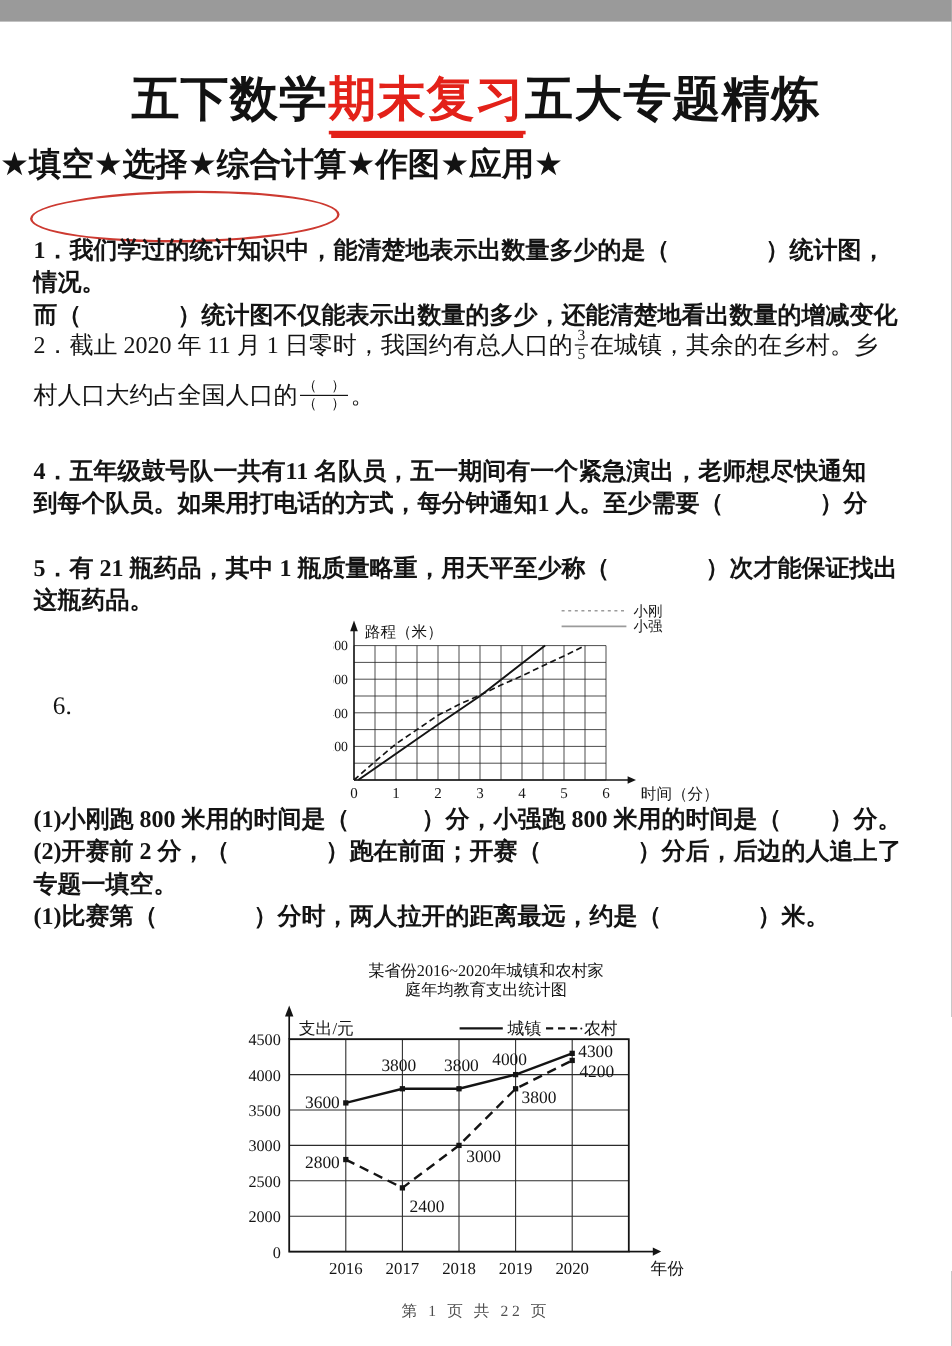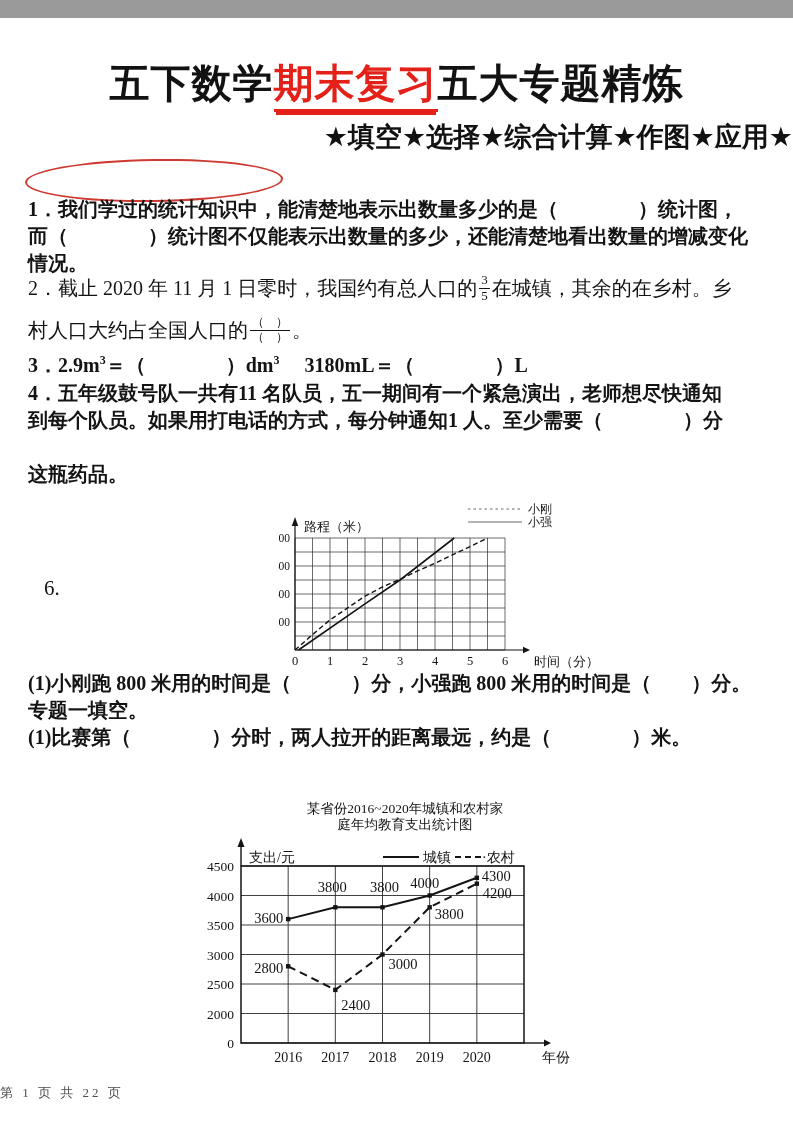--- a/index.html
+++ b/index.html
@@ -13,21 +13,21 @@
     font-family:"Liberation Sans","DejaVu Sans",sans-serif;
     font-weight:900; font-size:40px; line-height:50px; letter-spacing:1px;
     color:#121212; white-space:nowrap;
   }
   .red-ul {
     display:inline-block; padding-bottom:1px;
     border-bottom:3px solid #e32119;
     box-shadow:0 5px 0 -2px #e32119;
   }
   .subtitle {
-    position:absolute; top:101px; left:0; width:100%; text-align:right;
+    position:absolute; top:101px; left:0; width:100%; text-align:left;
     font-family:"Liberation Sans","DejaVu Sans",sans-serif;
     font-weight:700; font-size:27px; color:#121212; white-space:nowrap;
   }
   .section-label {
     position:absolute; top:149px; left:46px;
     font-family:"Liberation Sans","DejaVu Sans",sans-serif;
     font-weight:700; font-size:21px; color:#1a1a1a; white-space:nowrap;
   }
   .section-ellipse {
     position:absolute; left:25px; top:141px; width:254px; height:39px;
@@ -43,56 +43,54 @@
   }
   .frac .fn { display:block; border-bottom:1px solid #141414; padding:0 2px; }
   .frac .fd { display:block; padding:0 2px; }
   .frac-sm { font-size:13px; }
   .frac-bk { font-size:12px; }
   sup.e { font-size:12px; line-height:0; }
   .q6-num { position:absolute; left:44px; top:558px; font-size:21px; }
   svg.chart { position:absolute; }
   svg text { font-family:"Liberation Serif","DejaVu Serif",serif; fill:#141414; }
   .footer {
-    position:absolute; top:1066px; left:0; width:100%; text-align:left;
+    position:absolute; top:1066px; left:0; width:100%; text-align:center;
     font-size:13px; color:#4d4d4d; letter-spacing:3px;
   }
 </style>
 </head>
 <body>
 
 <div class="page">
 
   <div class="hdr-title"><span>五下数学</span><span class="red-ul" style="color: rgb(227, 33, 25); border-bottom-color: rgb(227, 33, 25); box-shadow: rgb(227, 33, 25) 0px 5px 0px -2px;">期末复习</span><span>五大专题精炼</span></div>
 
   <div class="subtitle">★填空★选择★综合计算★作图★应用★</div>
 
   <div class="section-ellipse" style="border-color: rgb(205, 58, 49);"></div>
 
   <div class="q" style="top:178px">
     <div class="line">1．我们学过的统计知识中，能清楚地表示出数量多少的是（　　　　）统计图，</div>
+    <div class="line">情况。</div>
     <div class="line">而（　　　　）统计图不仅能表示出数量的多少，还能清楚地看出数量的增减变化</div>
-    <div class="line">情况。</div>
   </div>
 
   <div class="q" style="top:249px">
     <div class="q2line"><span>2．截止 2020 年 11 月 1 日零时，我国约有总人口的</span><span class="frac frac-sm"><span class="fn">3</span><span class="fd">5</span></span><span>在城镇，其余的在乡村。乡</span></div>
     <div class="q2line"><span>村人口大约占全国人口的</span><span class="frac frac-bk"><span class="fn">（　）</span><span class="fd">（　）</span></span><span>。</span></div>
   </div>
 
-  <div class="q" style="top:334px">
-    <div class="line"><span>3．2.9m</span><sup class="e">3</sup><span>＝（　　　　）dm</span><sup class="e">3</sup><span>　 3180mL＝（　　　　）L</span></div>
-  </div>
 
   <div class="q" style="top:362px">
     <div class="line">4．五年级鼓号队一共有11 名队员，五一期间有一个紧急演出，老师想尽快通知</div>
     <div class="line">到每个队员。如果用打电话的方式，每分钟通知1 人。至少需要（　　　　）分</div>
   </div>
 
   <div class="q" style="top:443px">
+    <div class="line">5．有 21 瓶药品，其中 1 瓶质量略重，用天平至少称（　　　　）次才能保证找出</div>
     <div class="line">这瓶药品。</div>
   </div>
 
   <div class="q6-num">6.</div>
 
   <svg class="chart" style="left:278px; top:482px" width="330" height="175" viewBox="0 0 330 175">
       <line x1="17" y1="38" x2="17" y2="150" stroke="#2b2b2b" stroke-width="0.7"></line>
       <line x1="34.5" y1="38" x2="34.5" y2="150" stroke="#2b2b2b" stroke-width="0.7"></line>
       <line x1="52" y1="38" x2="52" y2="150" stroke="#2b2b2b" stroke-width="0.7"></line>
       <line x1="69.5" y1="38" x2="69.5" y2="150" stroke="#2b2b2b" stroke-width="0.7"></line>
@@ -134,20 +132,21 @@
       <line x1="190" y1="9" x2="244" y2="9" stroke="#9b9b9b" stroke-width="1.3" stroke-dasharray="2.5 3"></line>
       <text x="250" y="13" font-size="12">小刚</text>
       <line x1="190" y1="22" x2="244" y2="22" stroke="#9b9b9b" stroke-width="1.3" stroke-dasharray="none"></line>
       <text x="250" y="26" font-size="12">小强</text>
       <polyline points="17,150 34.5,134.6 52,119.9 69.5,108 87,96.1 104.5,87 122,79.3 139.5,70.9 157,63.2 174.5,54.8 192,46.68000000000001 209.5,38" fill="none" stroke="#141414" stroke-width="1.4" stroke-dasharray="5 3"></polyline>
       <polyline points="20.5,150 87,103.8 122,80 176.25,38" fill="none" stroke="#141414" stroke-width="1.6" stroke-dasharray="none"></polyline>
     </svg>
 
   <div class="q" style="top:652px">
     <div class="line">(1)小刚跑 800 米用的时间是（　　　）分，小强跑 800 米用的时间是（　　）分。</div>
+    <div class="line">(2)开赛前 2 分，（　　　　）跑在前面；开赛（　　　　）分后，后边的人追上了</div>
     <div class="line">专题一填空。</div>
     <div class="line">(1)比赛第（　　　　）分时，两人拉开的距离最远，约是（　　　　）米。</div>
   </div>
 
 
   <svg class="chart" style="left:195px; top:780px" width="390" height="285" viewBox="0 0 390 285">
       <line x1="46" y1="245" x2="329" y2="245" stroke="#2b2b2b" stroke-width="0.9"></line>
       <line x1="46" y1="215.5" x2="329" y2="215.5" stroke="#2b2b2b" stroke-width="0.9"></line>
       <line x1="46" y1="186" x2="329" y2="186" stroke="#2b2b2b" stroke-width="0.9"></line>
       <line x1="46" y1="156.5" x2="329" y2="156.5" stroke="#2b2b2b" stroke-width="0.9"></line>

